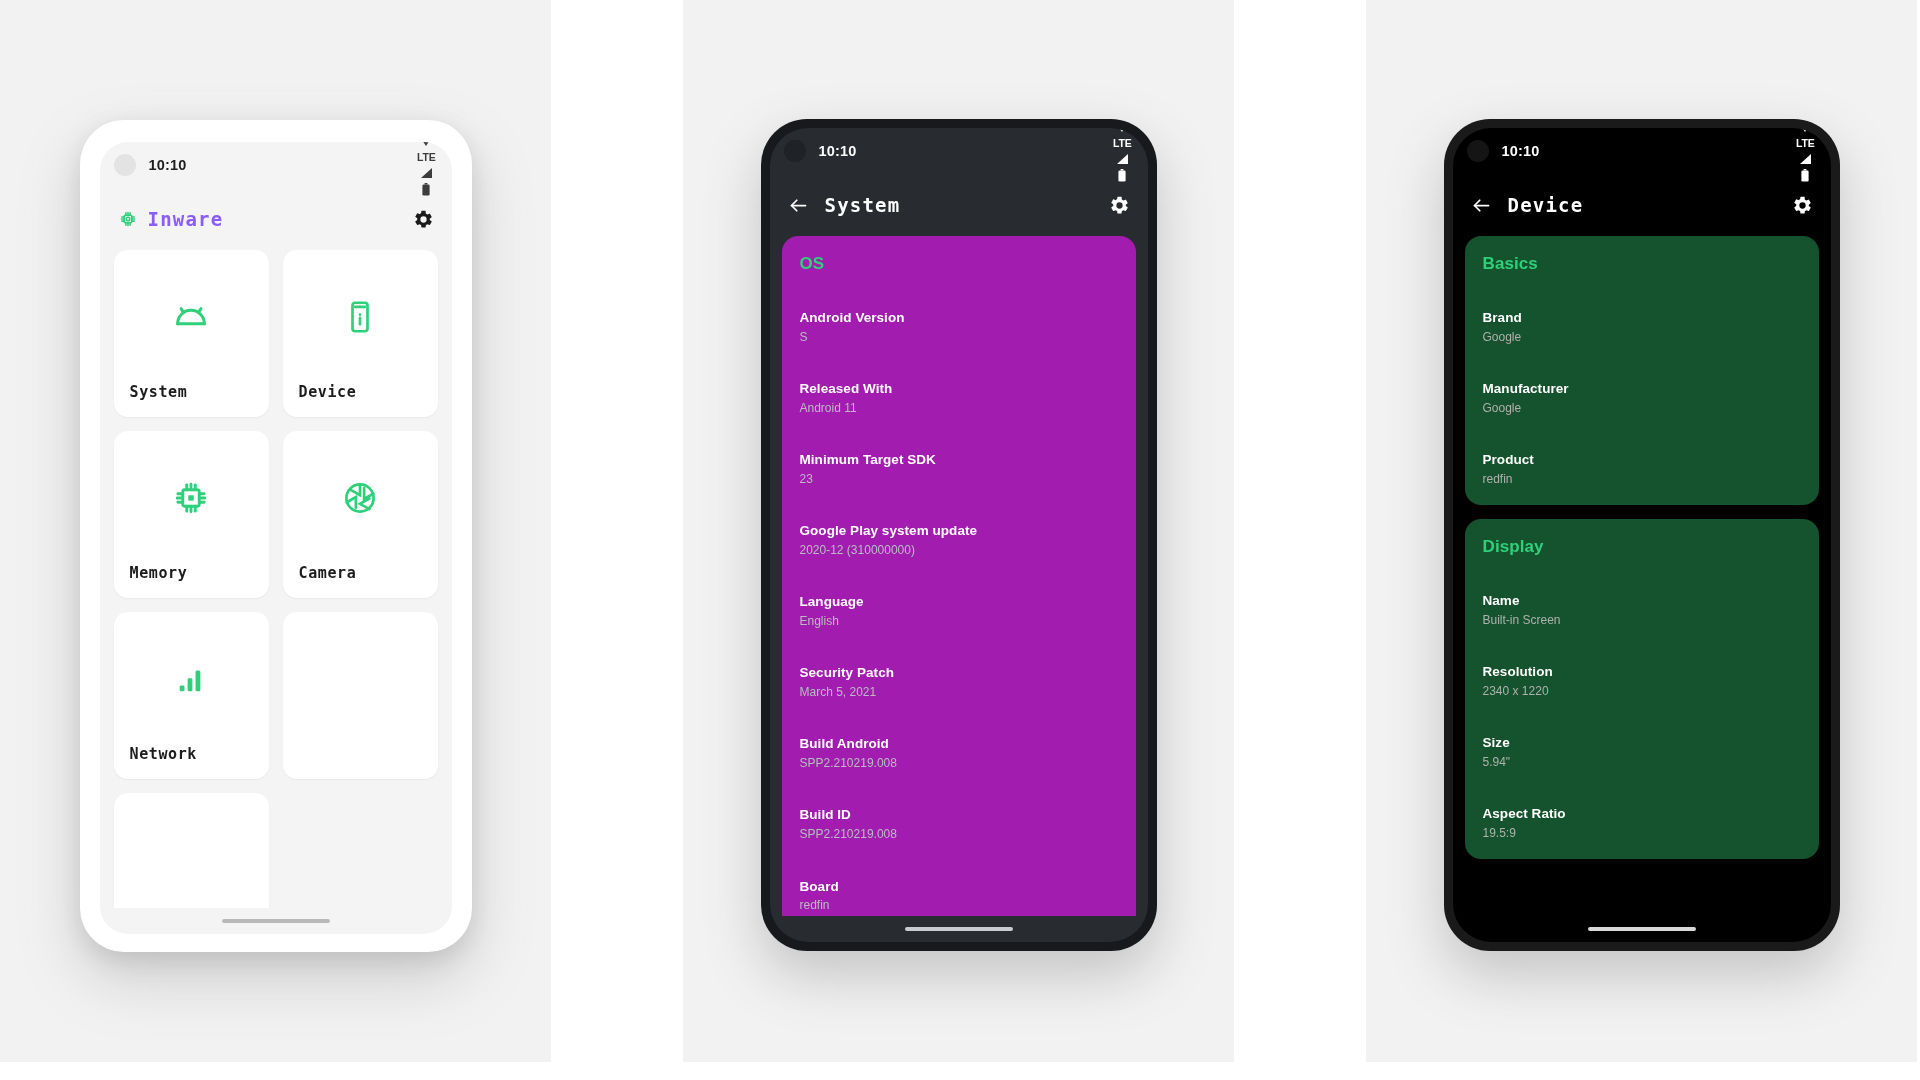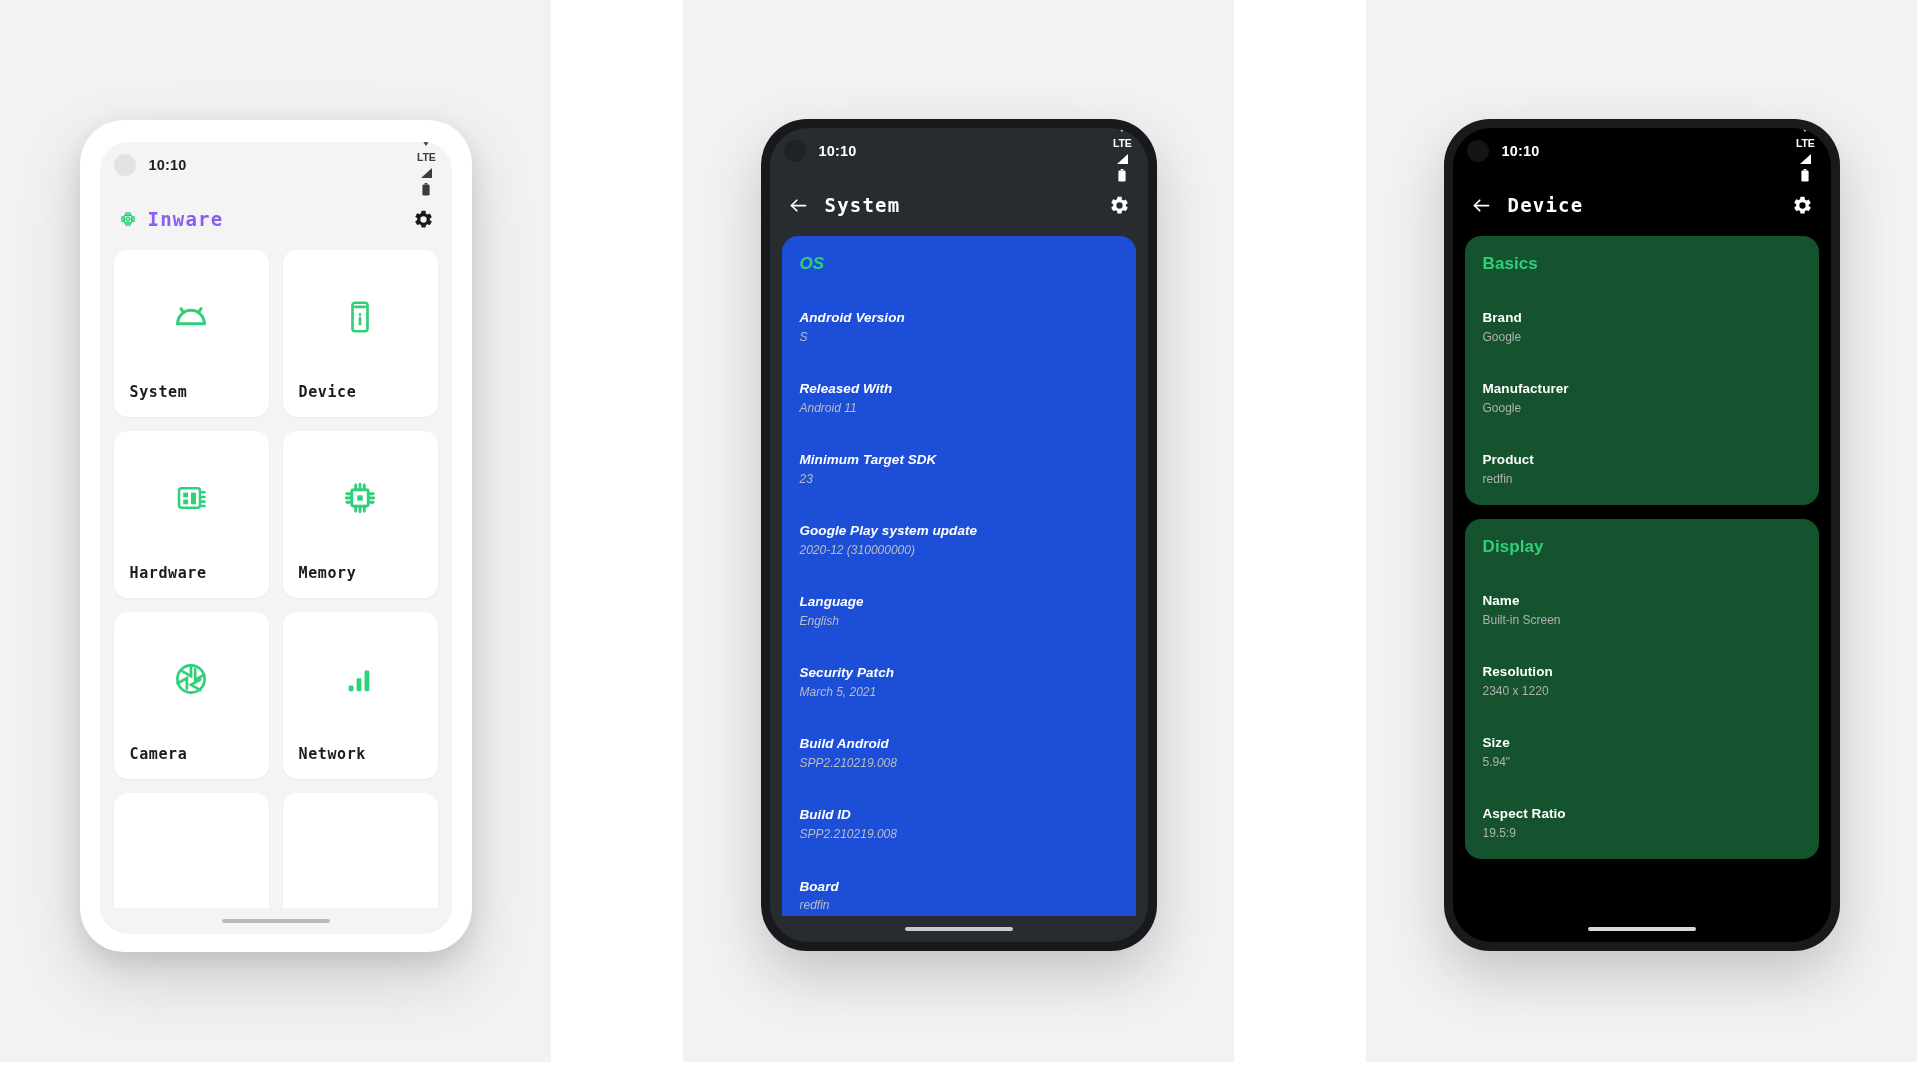--- a/index.html
+++ b/index.html
@@ -197,21 +197,21 @@
     padding: 0 12px;
     overflow: hidden;
     display: flex;
     flex-direction: column;
     gap: 14px;
   }
   .card {
     border-radius: 16px;
     padding: 18px 18px 14px 18px;
   }
-  .card-dark  { background: #1d4ed8; font-style: italic; }
+  .card-dark  { background: #a21caf; }
   .card-black { background: #14532d; }
 
   .section-title {
     color: #2fd07a;
     font-size: 17px;
     font-weight: bold;
     margin-bottom: 16px;
     letter-spacing: 0.1px;
   }
   .row { margin-bottom: 18px; margin-top: 36px; }
@@ -309,32 +309,20 @@
               <svg width="36" height="36" viewBox="0 0 24 24" fill="none" stroke="#2fd07a" stroke-width="1.8" stroke-linecap="round">
                 <rect x="7" y="2.5" width="10" height="19" rx="1.8"></rect>
                 <path d="M8.8 5.2h6.4"></path>
                 <path d="M12 10.4v.1"></path>
                 <path d="M12 12.6v4.2"></path>
               </svg>
             </div>
             <div class="tile-label">Device</div>
           </div>
 
-          <div class="tile">
-            <div class="tile-icon">
-              <svg width="36" height="36" viewBox="0 0 24 24" fill="none" stroke="#2fd07a" stroke-width="1.7" stroke-linecap="round">
-                <rect x="4" y="5.5" width="14" height="13" rx="1.6"></rect>
-                <rect x="6.8" y="8.4" width="3.3" height="3.2" fill="#2fd07a" stroke="none"></rect>
-                <rect x="6.8" y="13" width="3.3" height="3.2" fill="#2fd07a" stroke="none"></rect>
-                <rect x="12" y="8.4" width="3.3" height="7.8" fill="#2fd07a" stroke="none"></rect>
-                <path d="M19.4 8.2h1.6M19.4 11.3h1.6M19.4 14.4h1.6M19.4 17.3h1.6"></path>
-              </svg>
-            </div>
-            <div class="tile-label">Hardware</div>
-          </div>
 
           <div class="tile">
             <div class="tile-icon">
               <svg width="38" height="38" viewBox="0 0 24 24" fill="none" stroke="#2fd07a" stroke-width="1.8" stroke-linecap="round">
                 <rect x="6.8" y="6.8" width="10.4" height="10.4" rx="1.2"></rect>
                 <rect x="10.3" y="10.3" width="3.4" height="3.4" fill="#2fd07a" stroke="none"></rect>
                 <path d="M9.3 3.7v3.1M12 3.3v3.5M14.7 3.7v3.1M9.3 17.2v3.1M12 17.2v3.5M14.7 17.2v3.1M3.7 9.3h3.1M3.3 12h3.5M3.7 14.7h3.1M17.2 9.3h3.1M17.2 12h3.5M17.2 14.7h3.1"></path>
               </svg>
             </div>
             <div class="tile-label">Memory</div>

